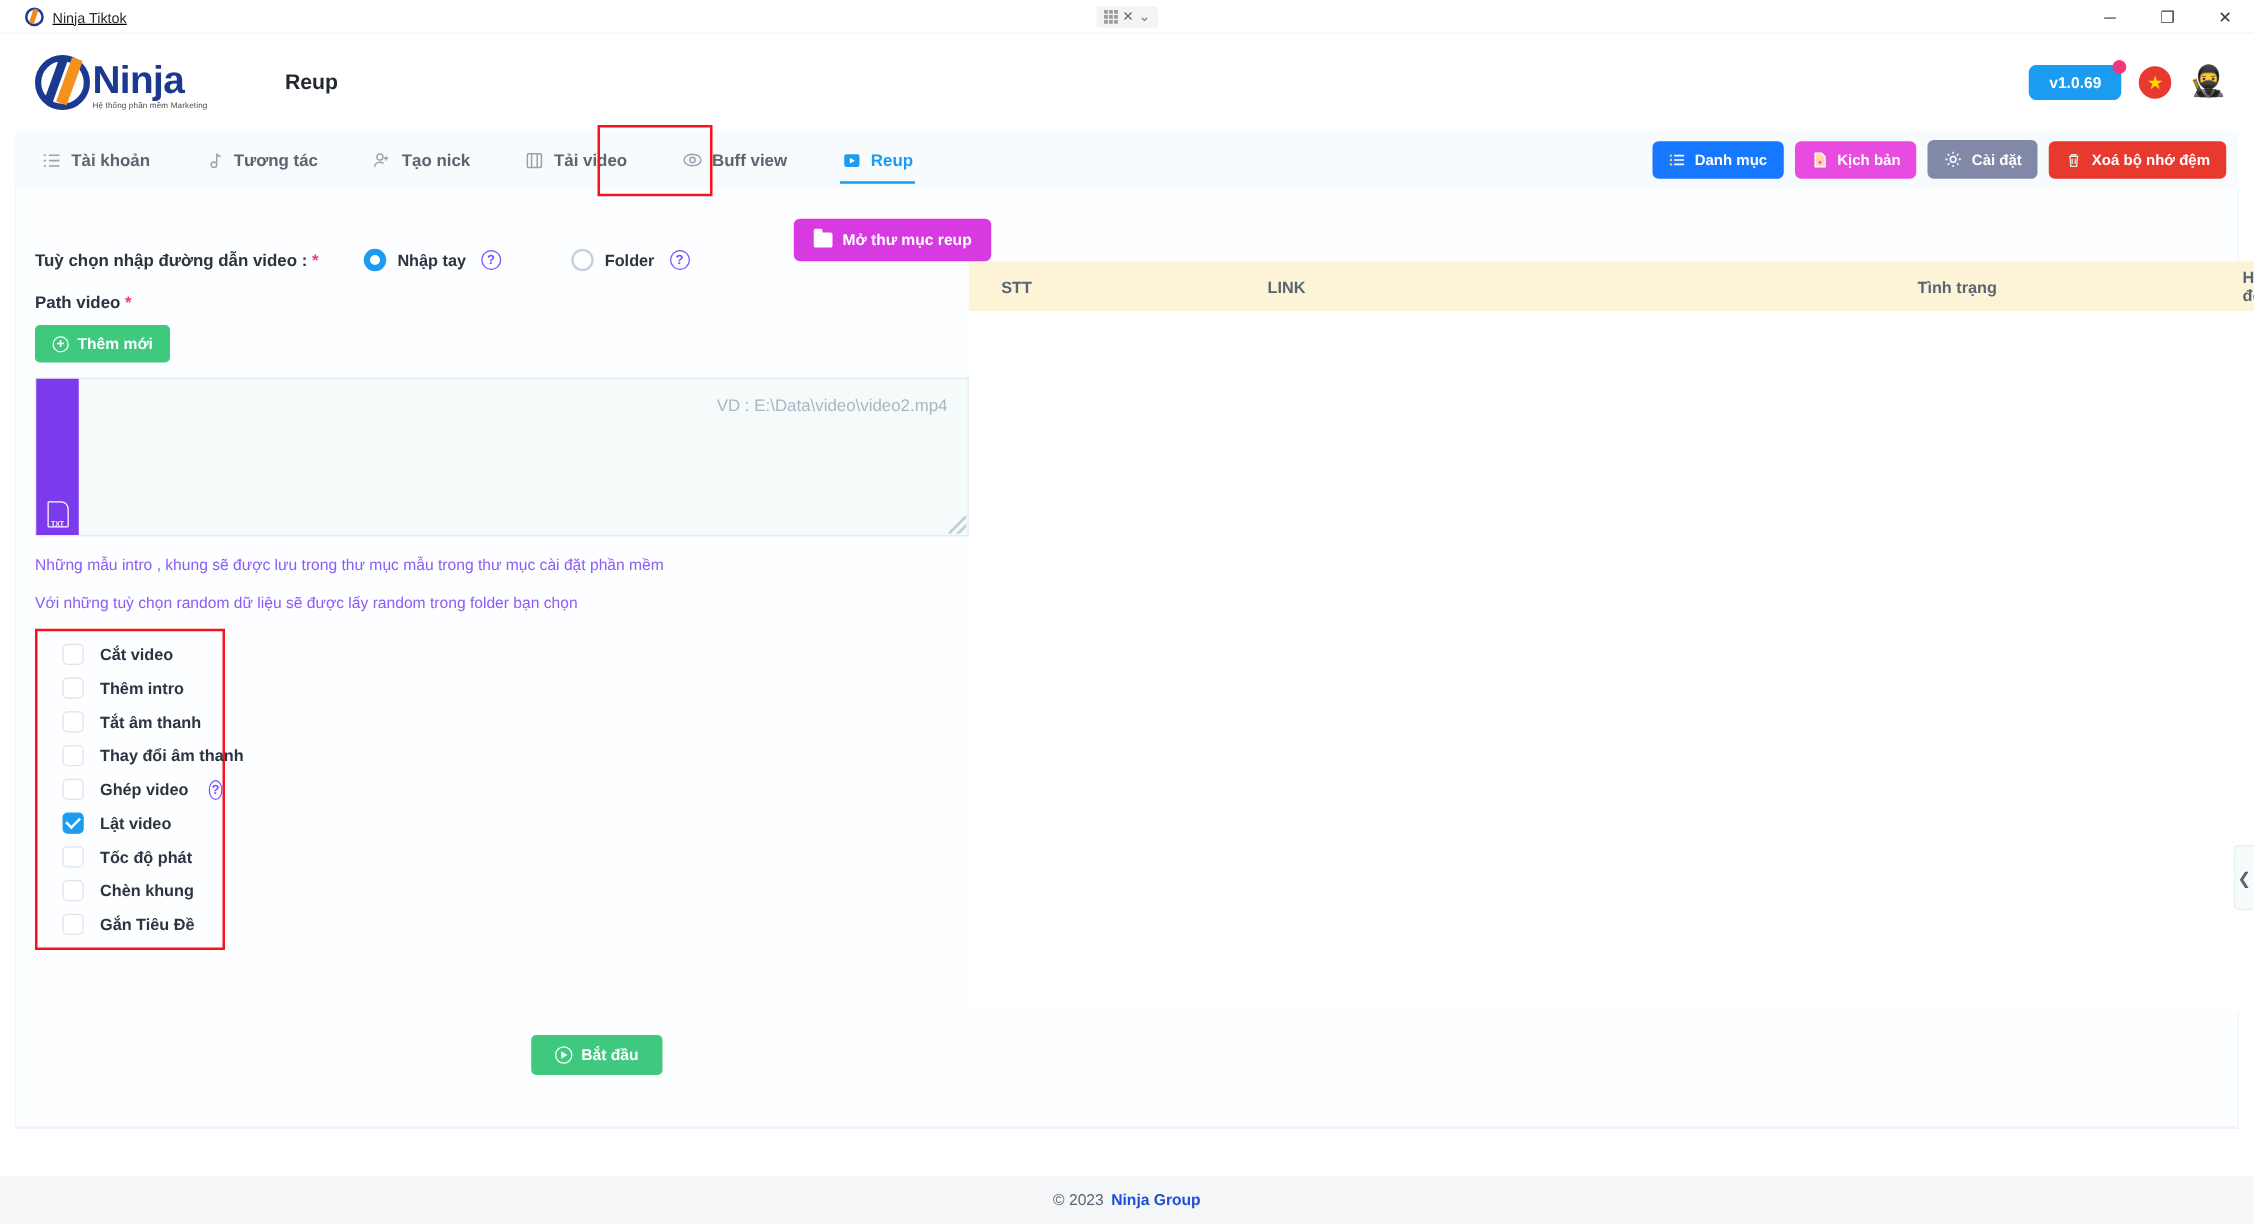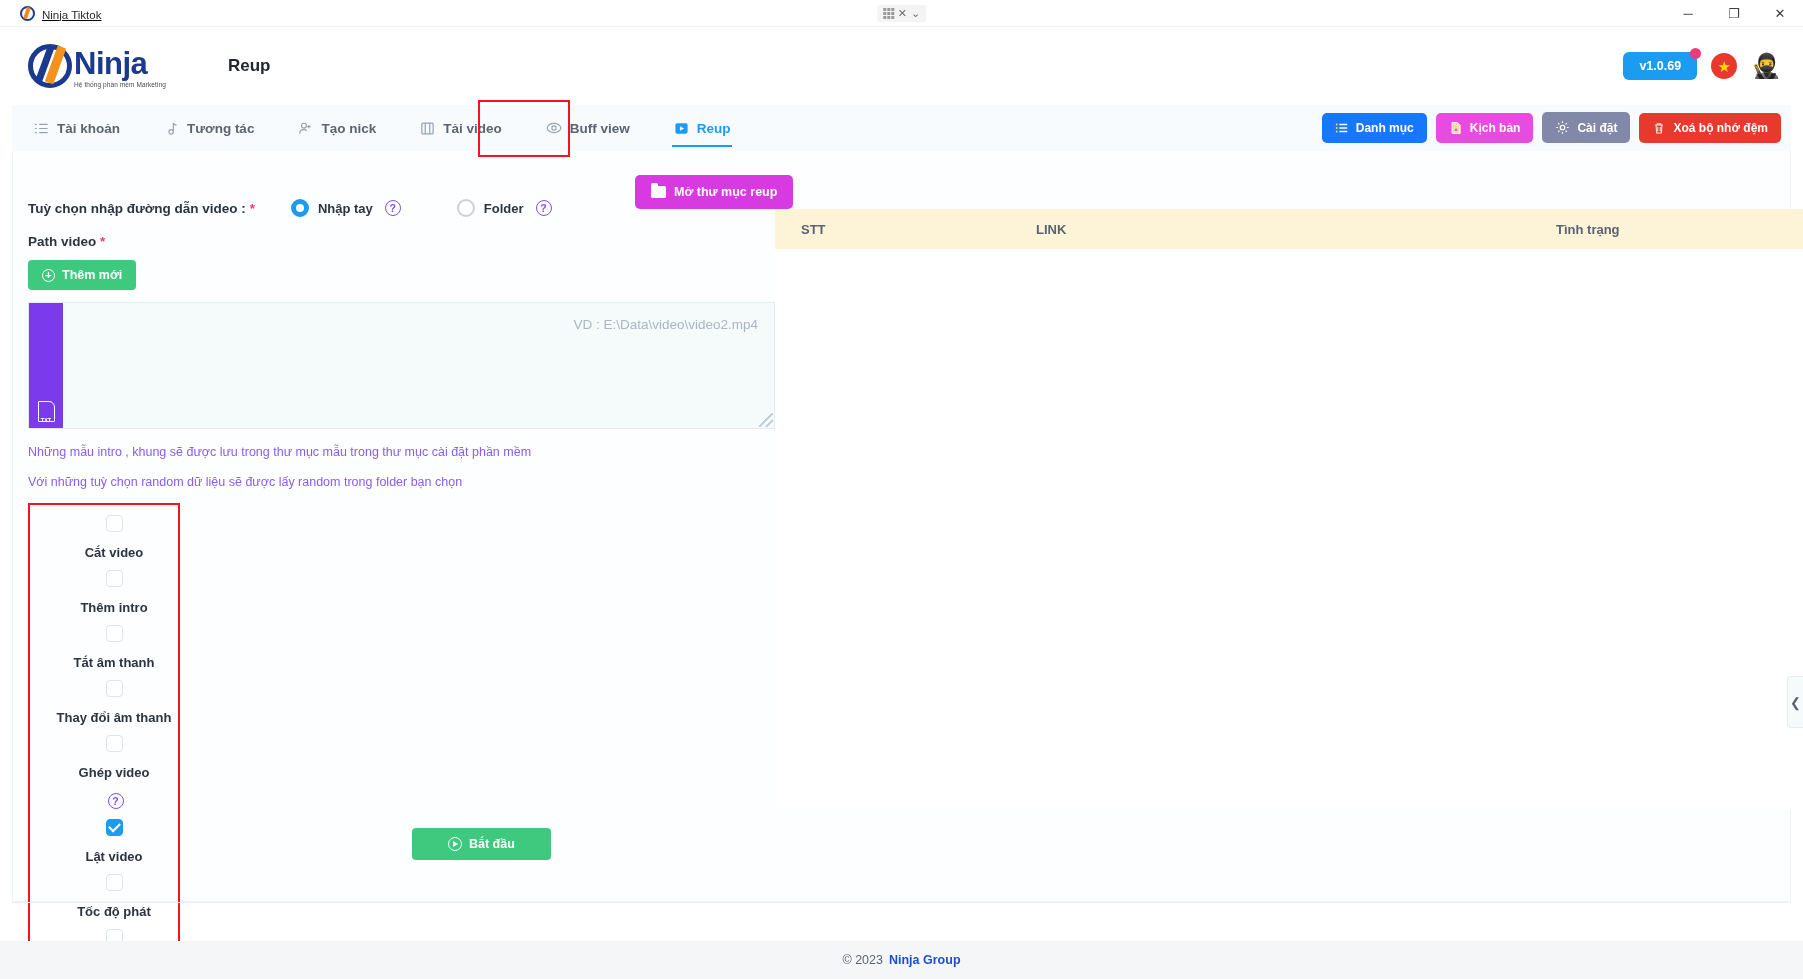--- a/index.html
+++ b/index.html
@@ -206,40 +206,40 @@
   }
 
   .hints { margin-top: 16px; display: flex; flex-direction: column; gap: 16px; }
   .hint { font-size: 12.5px; color: #8b5cf6; }
 
   .checks {
     margin-top: 14px; width: 152px;
     border: 2.5px solid #f4131e; padding: 10px 0 10px 20px;
     display: flex; flex-direction: column; gap: 10px;
   }
-  .chk-row { display: flex; align-items: center; gap: 13px; flex-direction: column; }
+  .chk-row { display: flex; align-items: center; gap: 13px; }
   .chk {
     width: 17px; height: 17px; border-radius: 4px;
     border: 1.5px solid #dde4ec; background: #fff; flex: 0 0 auto;
     display: flex; align-items: center; justify-content: center;
   }
   .chk.on { background: #1b9cf0; border-color: #1b9cf0; }
   .chk.on::after {
     content: ""; width: 9px; height: 5px;
     border-left: 2px solid #fff; border-bottom: 2px solid #fff;
     transform: rotate(-45deg) translate(1px, -1px);
   }
   .chk-label { font-size: 13px; font-weight: bold; color: #2b3440; white-space: nowrap; }
 
   .start-wrap { position: absolute; left: 412px; top: 828px; }
   .btn-start {
     display: inline-flex; align-items: flex-end; gap: 7px;
     background: #3ec97e; color: #fff; font-size: 12.5px; font-weight: bold;
-    border: none; border-radius: 4px; padding: 9px 36px;
-    font-family: "Liberation Sans", sans-serif; cursor: default;
+    border: none; border-radius: 4px; padding: 9px 19px;
+    font-family: "Liberation Sans", sans-serif; cursor: default; margin-left: 13px;
   }
   .play-ic {
     width: 14px; height: 14px; border: 1.5px solid #fff; border-radius: 50%;
     display: flex; align-items: center; justify-content: center;
   }
   .play-ic::after {
     content: ""; width: 0; height: 0;
     border-left: 5px solid #fff; border-top: 3.2px solid transparent;
     border-bottom: 3.2px solid transparent; margin-left: 1.5px;
   }
@@ -257,21 +257,21 @@
   .folder-ic .fb { position: absolute; inset: 0; background: #fff; border-radius: 1.5px; }
   .folder-ic .ft {
     position: absolute; left: 0; top: -3px; width: 7px; height: 4px;
     background: #fff; border-radius: 1.5px 1.5px 0 0;
   }
   .table-head {
     margin-top: 0; background: #fdf4d8; height: 40px;
     display: flex; align-items: center; width: 100%;
   }
   .th { font-size: 13px; font-weight: bold; color: #5a6472; }
-  .th-stt { width: 261px; padding-left: 26px; }
+  .th-stt { width: 239px; padding-left: 26px; }
   .th-link { width: 520px; }
   .th-status { width: 260px; }
   .th-action { flex: 1; }
   .table-body { height: 560px; background: #ffffff; }
 
   
   .edge-handle {
     position: absolute; right: 0; top: 676px;
     width: 16px; height: 52px; background: #f5fbfa;
     border: 1px solid #e6eef0; border-right: none;

